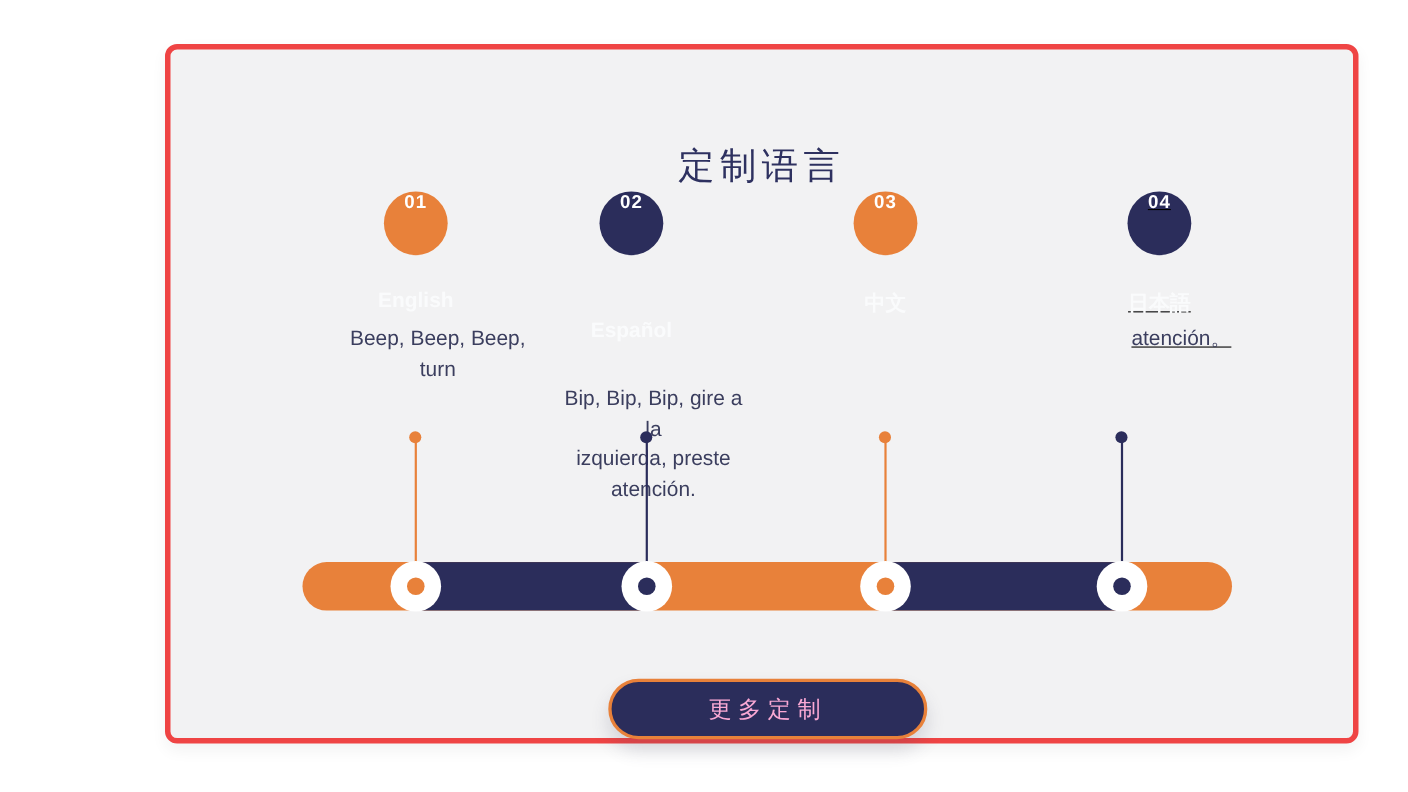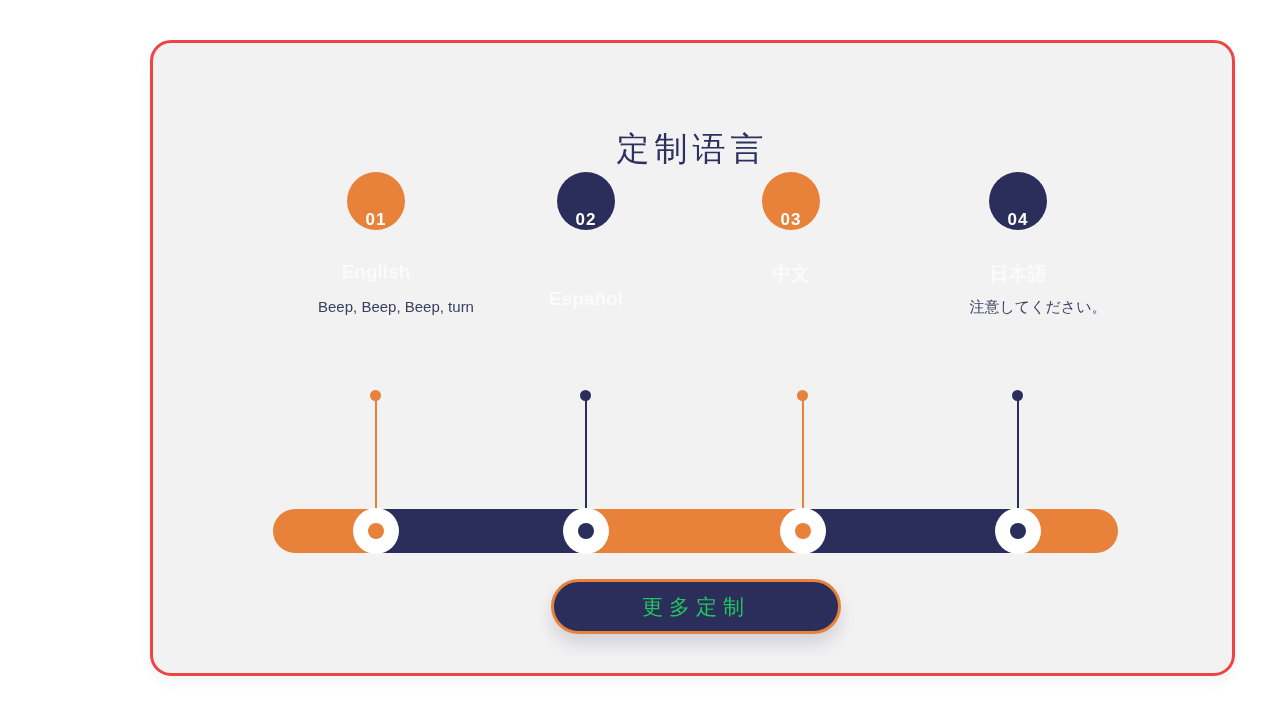--- a/index.html
+++ b/index.html
@@ -8,43 +8,43 @@
     --card-bg:#F2F2F3;
     --title:#2E3160;
     --desc:#3B3E5E;
     --faint:#FAFBFC;
   }
   *{margin:0;padding:0;box-sizing:border-box;}
   html,body{width:1280px;height:720px;background:#ffffff;overflow:hidden;
     font-family:"Liberation Sans","DejaVu Sans",sans-serif;}
   .card{
     position:absolute;left:150px;top:40px;width:1085px;height:636px;
-    background:var(--card-bg);border:3px solid #ef4444;border-radius:21px;
+    background:var(--card-bg);border:5px solid #ef4444;border-radius:11px;
     box-shadow:0 6px 14px rgba(0,0,0,0.05);
   }
   .title{
     position:absolute;top:84px;left:0;width:100%;text-align:center;
     font-size:33px;letter-spacing:5px;color:var(--title);font-weight:500;
   }
   .step{
     position:absolute;top:129px;width:220px;display:flex;flex-direction:column;
     align-items:center;text-align:center;
   }
-  .step.pos-0{left:113px;} .step.pos-1{left:323px;gap:27px;}
-  .step.pos-2{left:528px;} .step.pos-3{left:755px;}
+  .step.pos-0{left:113px;} .step.pos-1{left:309px;gap:27px;}
+  .step.pos-2{left:540px;} .step.pos-3{left:789px;text-decoration:underline;}
   .circle{
-    width:58px;height:58px;border-radius:50%;display:flex;align-items:flex-end;
+    width:58px;height:58px;border-radius:50%;display:flex;align-items:flex-start;
     justify-content:center;color:#fff;font-size:17px;font-weight:bold;letter-spacing:1px;
   }
   [data-color="orange"]{background:var(--orange);}
   [data-color="navy"]{background:var(--navy);}
   .lang{
     margin-top:31px;font-size:19px;font-weight:bold;color:var(--faint);height:24px;
   }
-  .desc{margin-top:8px;font-size:15px;line-height:27.5px;color:var(--desc);margin-left:40px;}
+  .desc{margin-top:8px;font-size:19px;line-height:27.5px;color:var(--desc);margin-left:40px;}
   
   .timeline{position:absolute;left:120px;top:466px;width:845px;height:44px;}
   .bar{position:absolute;left:0;top:0;width:100%;height:100%;
     background:var(--orange);border-radius:22px;}
   .seg{position:absolute;top:0;height:44px;background:var(--navy);}
   .seg-1{left:103px;width:210px;}
   .seg-2{left:530px;width:216px;}
   .marker{position:absolute;top:-1px;width:46px;height:46px;border-radius:50%;
     background:#ffffff;}
   .marker.pos-0{left:80px;} .marker.pos-1{left:290px;}
@@ -53,23 +53,23 @@
   .stem.pos-0{left:222px;} .stem.pos-1{left:432px;}
   .stem.pos-2{left:649px;} .stem.pos-3{left:864px;}
   .stem-dot{position:absolute;width:11px;height:11px;border-radius:50%;top:347px;}
   .stem-dot.pos-0{left:217px;} .stem-dot.pos-1{left:427px;}
   .stem-dot.pos-2{left:644px;} .stem-dot.pos-3{left:859px;}
   .marker-dot{position:absolute;width:16px;height:16px;border-radius:50%;
     top:14px;}
   .marker-dot.pos-0{left:95px;} .marker-dot.pos-1{left:305px;}
   .marker-dot.pos-2{left:522px;} .marker-dot.pos-3{left:737px;}
   .more-btn{
-    position:absolute;left:398px;top:536px;width:290px;height:55px;
+    position:absolute;left:398px;top:572px;width:290px;height:55px;
     background:var(--navy);border:3px solid var(--orange);border-radius:28px;
-    color:#22c55e;font-size:21px;letter-spacing:6px;cursor:pointer;
+    color:#f9a8d4;font-size:21px;letter-spacing:6px;cursor:pointer;
     font-family:Liberation Serif, serif;
     box-shadow:0 10px 16px rgba(70,70,100,0.18);
   }
 </style>
 </head>
 <body>
 
 <div class="card">
 
   <div class="title">定制语言</div>
@@ -82,36 +82,40 @@
     <div class="desc">
       <div>Beep, Beep, Beep, turn</div>
     </div>
   </div>
 
   <div class="step pos-1">
     <div class="circle" data-color="navy">
       <span>02</span>
     </div>
     <div class="lang">Español</div>
+    <div class="desc">
+      <div>Bip, Bip, Bip, gire a la</div>
+      <div>izquierda, preste atención.</div>
+    </div>
   </div>
 
   <div class="step pos-2">
     <div class="circle" data-color="orange">
       <span>03</span>
     </div>
     <div class="lang">中文</div>
   </div>
 
   <div class="step pos-3">
     <div class="circle" data-color="navy">
       <span>04</span>
     </div>
     <div class="lang">日本語</div>
     <div class="desc">
-      <div>注意してください。</div>
+      <div>atención。</div>
     </div>
   </div>
 
   <div class="stem pos-0" data-color="orange"></div>
   <div class="stem pos-1" data-color="navy"></div>
   <div class="stem pos-2" data-color="orange"></div>
   <div class="stem pos-3" data-color="navy"></div>
   <div class="stem-dot pos-0" data-color="orange"></div>
   <div class="stem-dot pos-1" data-color="navy"></div>
   <div class="stem-dot pos-2" data-color="orange"></div>

